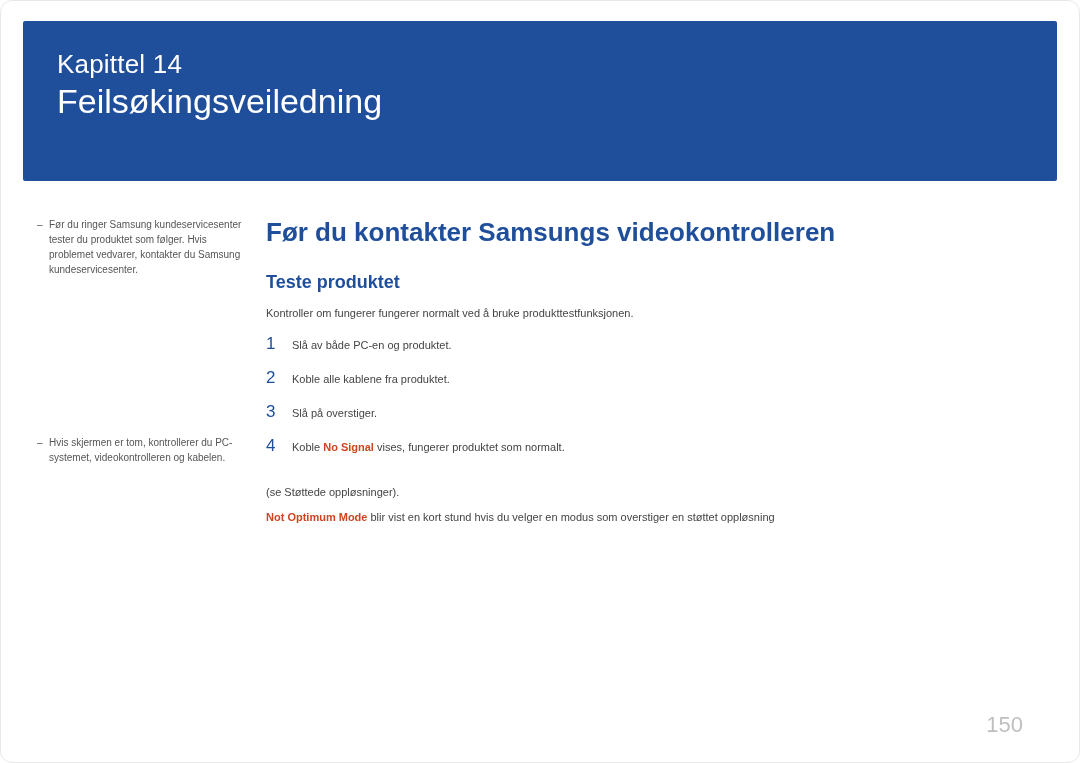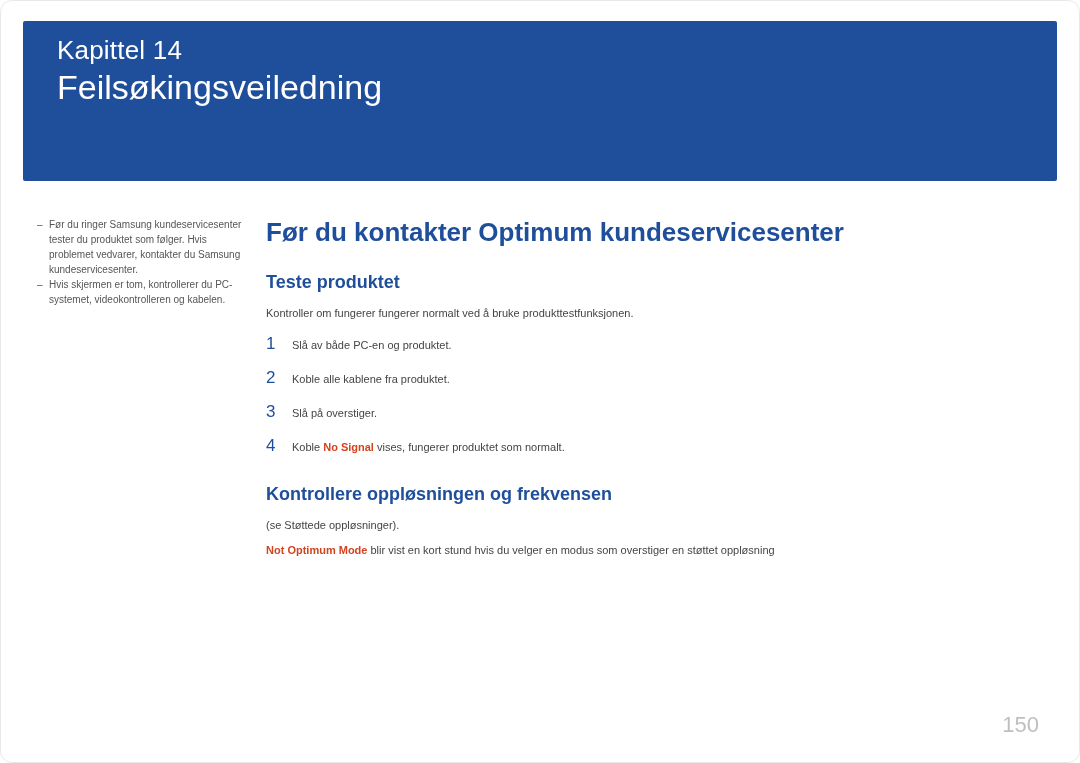--- a/index.html
+++ b/index.html
@@ -1,56 +1,56 @@
 <!DOCTYPE html>
 <html><head>
 <meta charset="utf-8">
 <style>
   * { box-sizing: border-box; margin: 0; padding: 0; }
   html, body { width: 1080px; height: 763px; font-family: "Segoe UI", "Helvetica Neue", Arial, sans-serif; background: #fff; color: #333; }
   .page { position: relative; width: 1080px; height: 763px; padding: 20px 22px 30px 22px; border: 1px solid #e8e8e8; border-radius: 12px; }
-  .banner { width: 100%; height: 160px; background: #1f4e9b; color: #fff; border-radius: 2px; padding: 14px 34px 0 34px; }
+  .banner { width: 100%; height: 160px; background: #1f4e9b; color: #fff; border-radius: 2px; padding: 28px 34px 0 34px; }
   .chapter-num { font-size: 26px; font-weight: 400; letter-spacing: .2px; }
   .chapter-title { font-size: 34px; font-weight: 400; margin-top: 2px; }
   .content { display: flex; flex-direction: row; margin-top: 36px; padding: 0 12px 0 14px; }
   .sidebar { width: 205px; font-size: 10px; color: #555; line-height: 1.5; }
-  .side-note { position: relative; padding-left: 12px; }
+  .side-note { position: relative; padding-left: 12px; margin-bottom: 158px; }
   .side-note:last-child { margin-bottom: 0; }
   .side-note::before { content: "–"; position: absolute; left: 0; top: 0; color: #555; }
   .main { flex: 1; padding-left: 24px; }
   .h1 { color: #1f4e9b; font-size: 26px; font-weight: 600; margin-bottom: 24px; }
   .h2 { color: #1f4e9b; font-size: 18px; font-weight: 600; margin-bottom: 12px; }
   .p { font-size: 11px; color: #444; margin-bottom: 8px; line-height: 1.55; }
   ol.steps { list-style: none; margin: 12px 0 28px 0; }
   ol.steps li { display: flex; align-items: baseline; margin-bottom: 14px; }
   .step-num { color: #1f4e9b; font-size: 17px; font-weight: 400; width: 26px; flex-shrink: 0; }
   .step-text { font-size: 11px; color: #444; line-height: 1.5; }
   .hl-red { color: #d2431f; font-weight: 700; }
-  .page-num { position: absolute; bottom: 24px; right: 40px; font-size: 22px; color: #bfbfbf; font-weight: 400; }
+  .page-num { position: absolute; bottom: 24px; right: 56px; font-size: 22px; color: #bfbfbf; font-weight: 400; }
 </style>
 </head>
 <body>
 
 <div class="page">
 
   <div class="banner">
     <div class="chapter-num">Kapittel 14</div>
     <div class="chapter-title">Feilsøkingsveiledning</div>
   </div>
 
   <div class="content">
 
     <div class="sidebar">
       <div class="side-note">Før du ringer Samsung kundeservicesenter tester du produktet som følger. Hvis problemet vedvarer, kontakter du Samsung kundeservicesenter.</div>
       <div class="side-note">Hvis skjermen er tom, kontrollerer du PC-systemet, videokontrolleren og kabelen.</div>
     </div>
 
     <div class="main">
 
-      <div class="h1">Før du kontakter Optimum kundeservicesenter</div>
+      <div class="h1">Før du kontakter Samsungs videokontrolleren</div>
 
       <div class="h2">Teste produktet</div>
       <div class="p">Kontroller om fungerer fungerer normalt ved å bruke produkttestfunksjonen.</div>
 
       <ol class="steps">
         <li>
           <span class="step-num">1</span>
           <span class="step-text">Slå av både PC-en og produktet.</span>
         </li>
         <li>
@@ -62,21 +62,20 @@
           <span class="step-text">Slå på overstiger.</span>
         </li>
         <li>
           <span class="step-num">4</span>
           <span class="step-text">
             <span>Koble </span><span class="hl-red">No Signal</span><span> vises, fungerer produktet som normalt.</span>
           </span>
         </li>
       </ol>
 
-      <div class="h2">Kontrollere oppløsningen og frekvensen</div>
       <div class="p">(se Støttede oppløsninger).</div>
       <div class="p">
         <span class="hl-red">Not Optimum Mode</span><span> blir vist en kort stund hvis du velger en modus som overstiger en støttet oppløsning</span>
       </div>
 
     </div>
   </div>
 
   <div class="page-num">150</div>
 </div>

